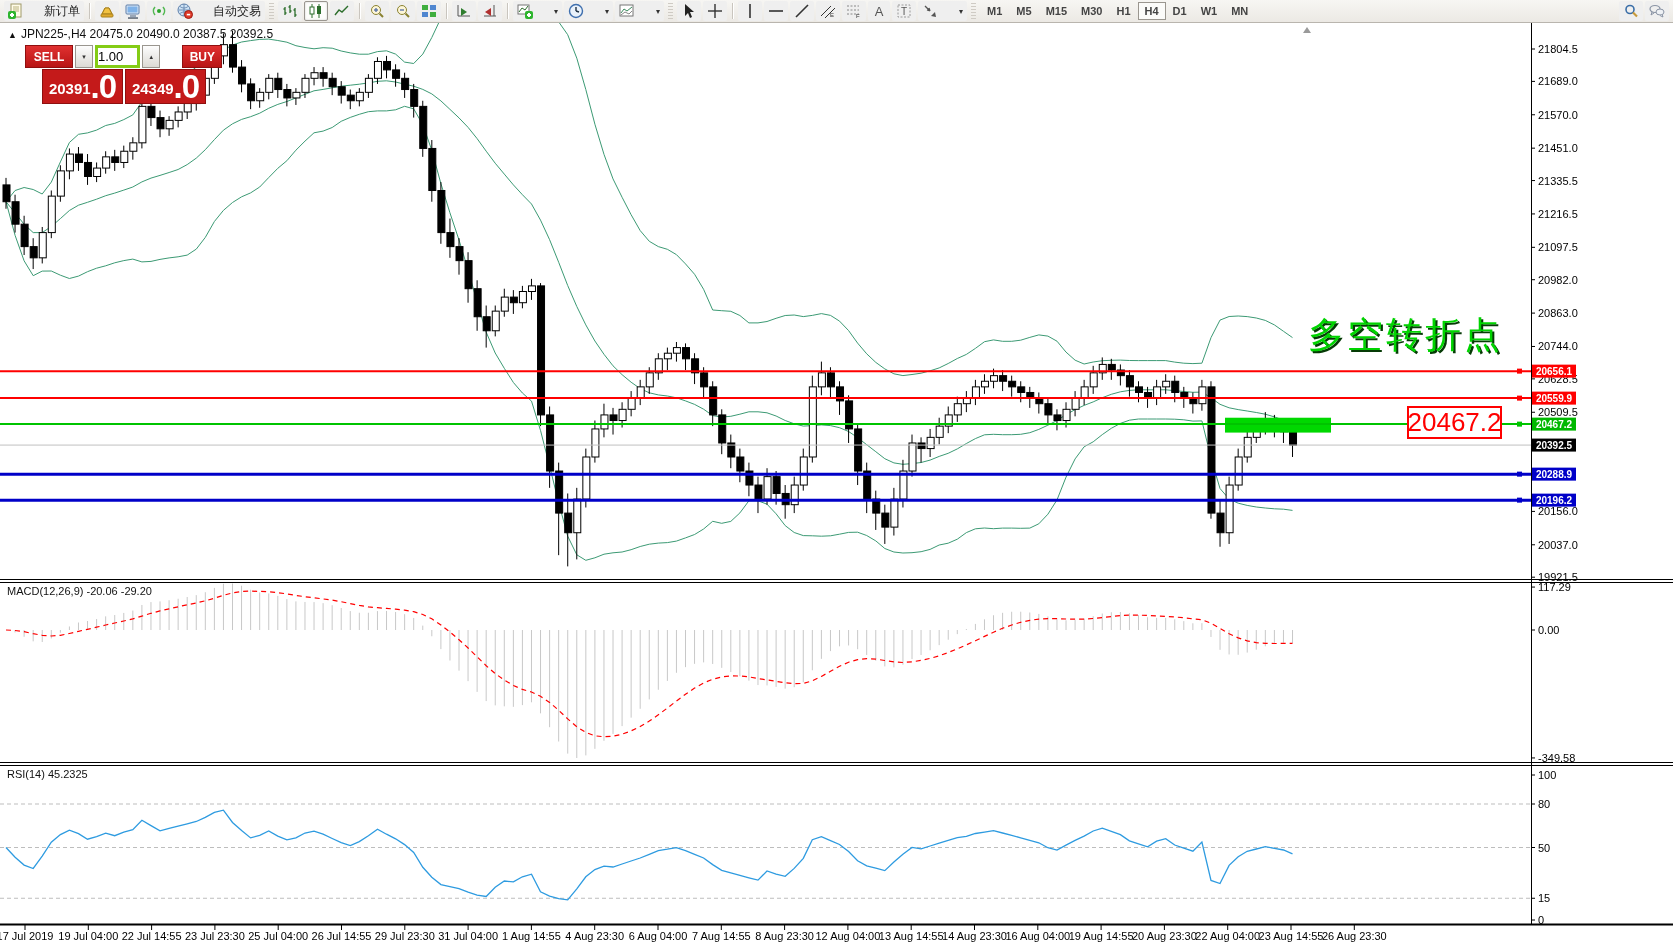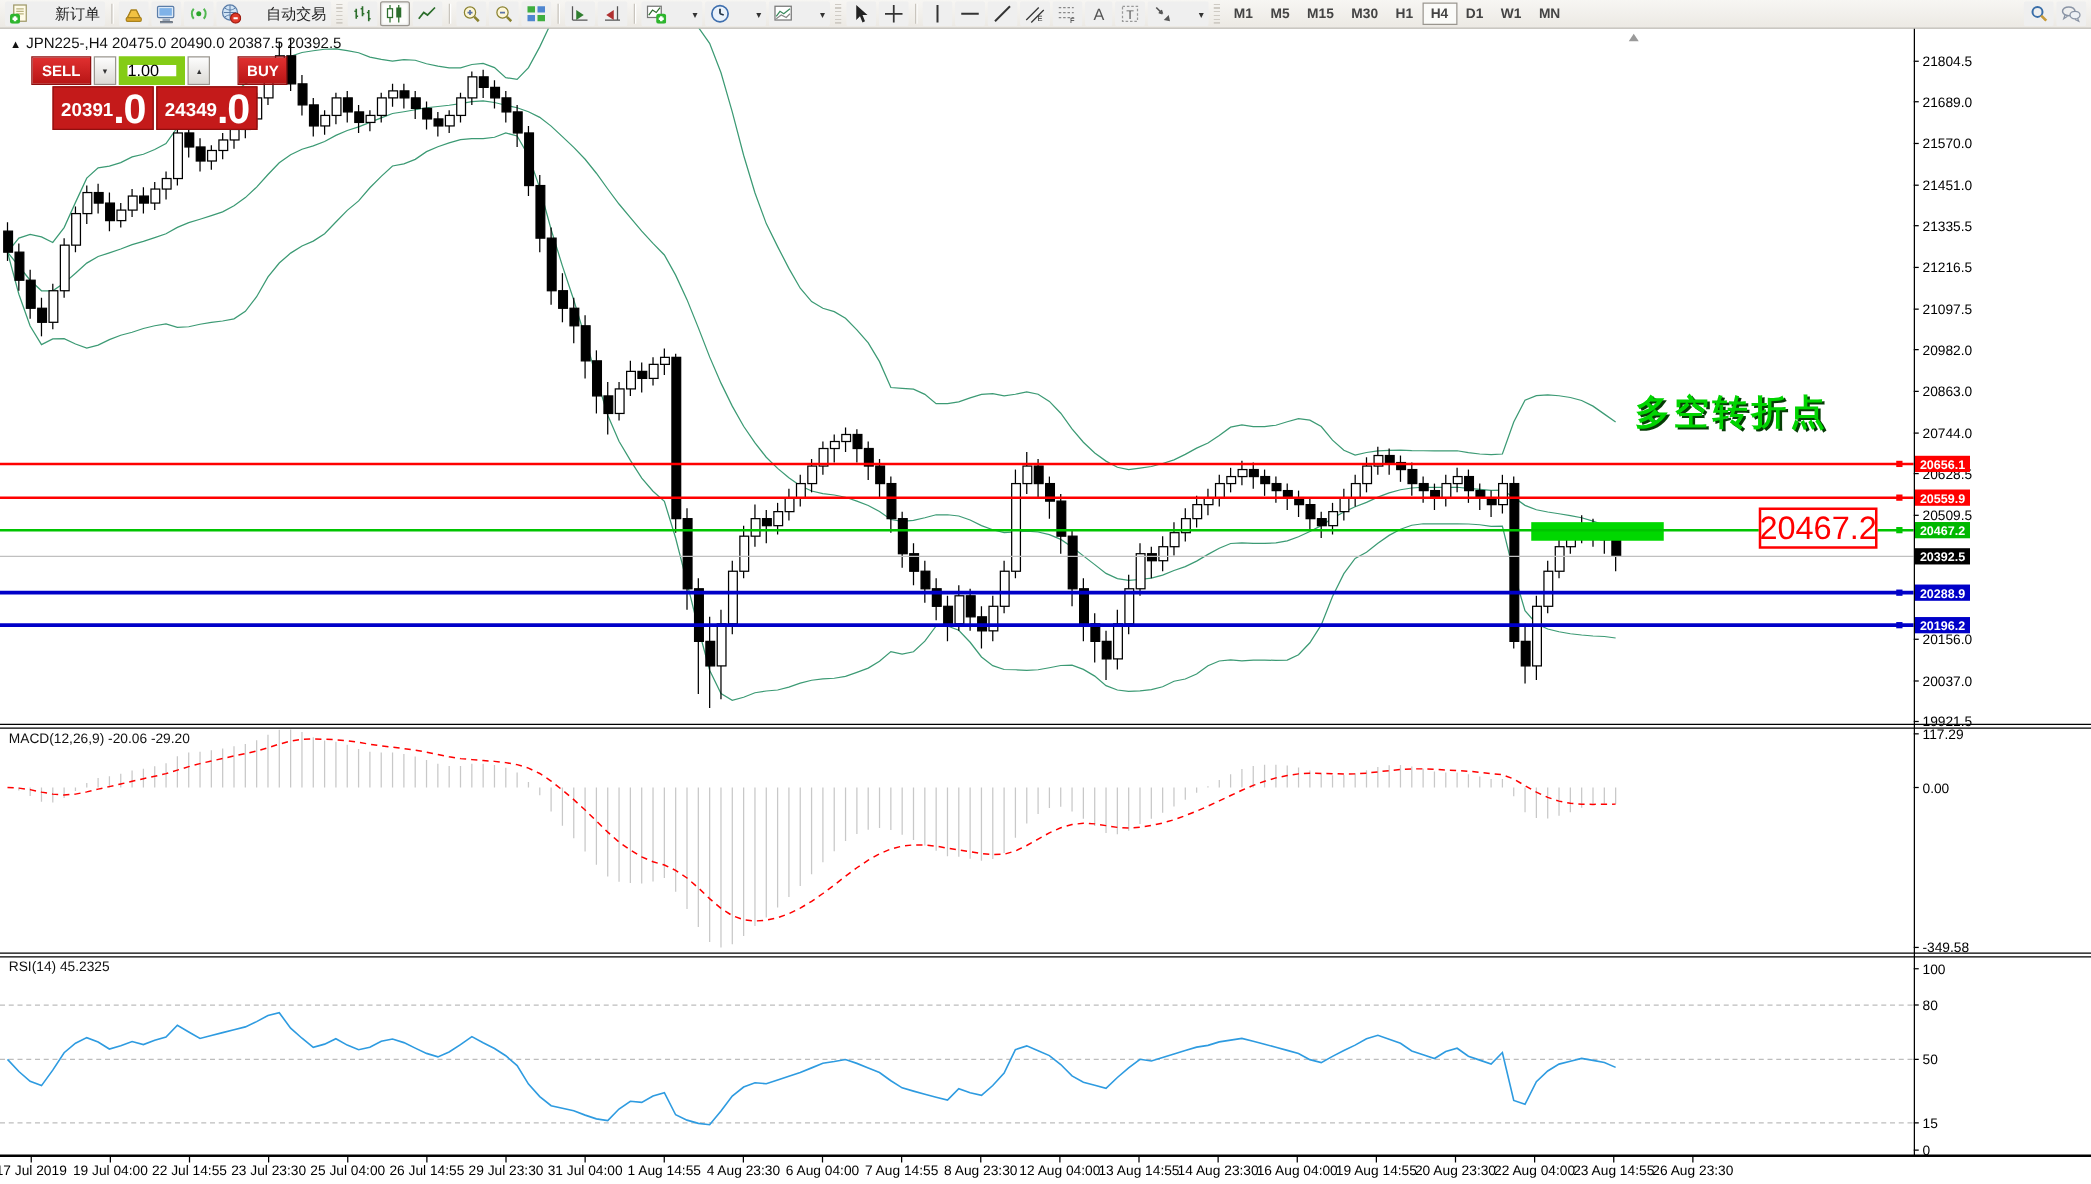--- a/index.html
+++ b/index.html
@@ -27,30 +27,30 @@
   #symbolbar { position:absolute; left:8px; top:27px; font-size:12px; color:#111; z-index:5; }
   #symbolbar .arr { font-size:9px; margin-right:4px; }
 
   
   #tradepanel { position:absolute; left:5px; top:45px; width:201px; z-index:6; font-family:"Liberation Sans",sans-serif; }
   #tp-row1 { display:flex; height:23px; gap:2px; }
   .tp-btn { background:linear-gradient(#e03030,#b81515); color:#fff; font-size:12px; font-weight:bold;
     display:flex; align-items:center; justify-content:center; flex:0 0 48px; border:1px solid #8f0f0f;margin-left:20px; }
   .tp-step { flex:0 0 18px; background:linear-gradient(#fdfdfd,#dcdad5); border:1px solid #9a968f;
     display:flex; align-items:center; justify-content:center; font-size:7px; color:#333; }
-  #tp-vol { flex:1; background:#fff; border:7px solid #84cc16; font-size:13px; color:#000;
+  #tp-vol { flex:1; background:#fff; border:3px solid #84cc16; font-size:13px; color:#000;
     display:flex; align-items:center; justify-content:flex-end; padding-right:14px; }
   #tp-row2 { display:flex; height:35px; gap:2px; margin-top:1px;margin-left:37px; }
   .tp-price { flex:1; background:#c41a1a; color:#fff; display:flex; align-items:flex-end; justify-content:center;
     padding-bottom:1px; border:1px solid #8f0f0f; }
   .tp-price .small { font-size:15px; font-weight:bold; line-height:26px; }
   .tp-price .big { font-size:33px; font-weight:bold; line-height:30px; letter-spacing:-1px; }
 
   
-  #turnpoint { position:absolute; left:1308px; top:311px; z-index:4; font-size:28px; font-weight:bold;
+  #turnpoint { position:absolute; left:1308px; top:311px; z-index:4; font-size:36px; font-weight:normal;
     color:#00d400; letter-spacing:3px; text-shadow:2px 2px 0 #063b06; white-space:nowrap; }
   #callout { position:absolute; left:1407px; top:406px; width:95px; height:33px; z-index:4;
     background:#fff; border:2px solid #ff0000; color:#ff0000; font-size:26px;
     display:flex; align-items:center; justify-content:center; }
 
   
   .paneLabel { position:absolute; left:7px; font-size:11px; color:#111; z-index:4;text-align:right; }
 
   #chart { position:absolute; left:0; top:0; }
   svg text { font-family:"Liberation Sans", sans-serif; }

